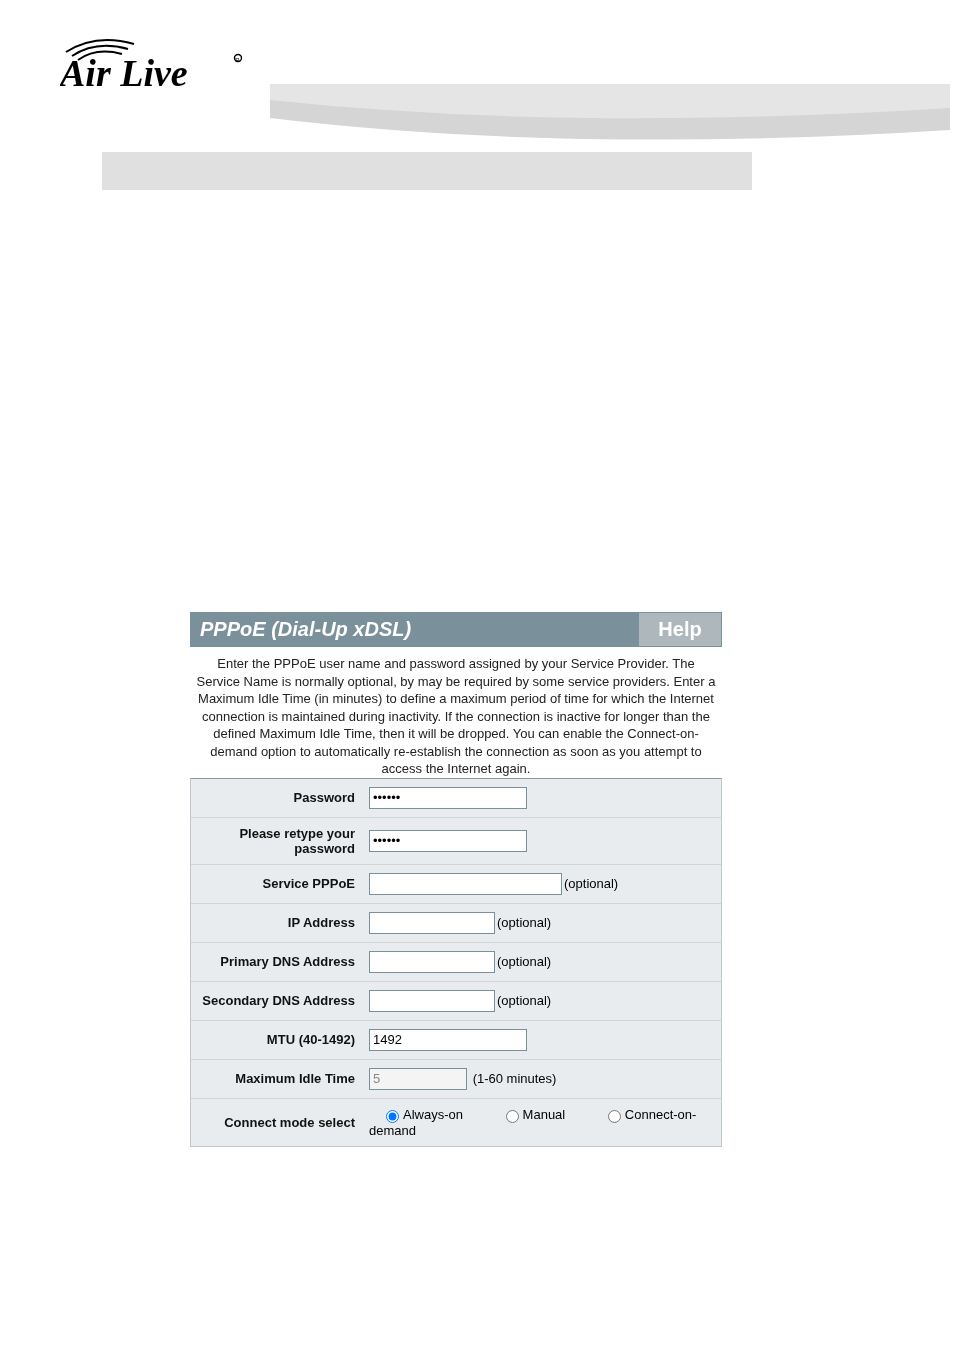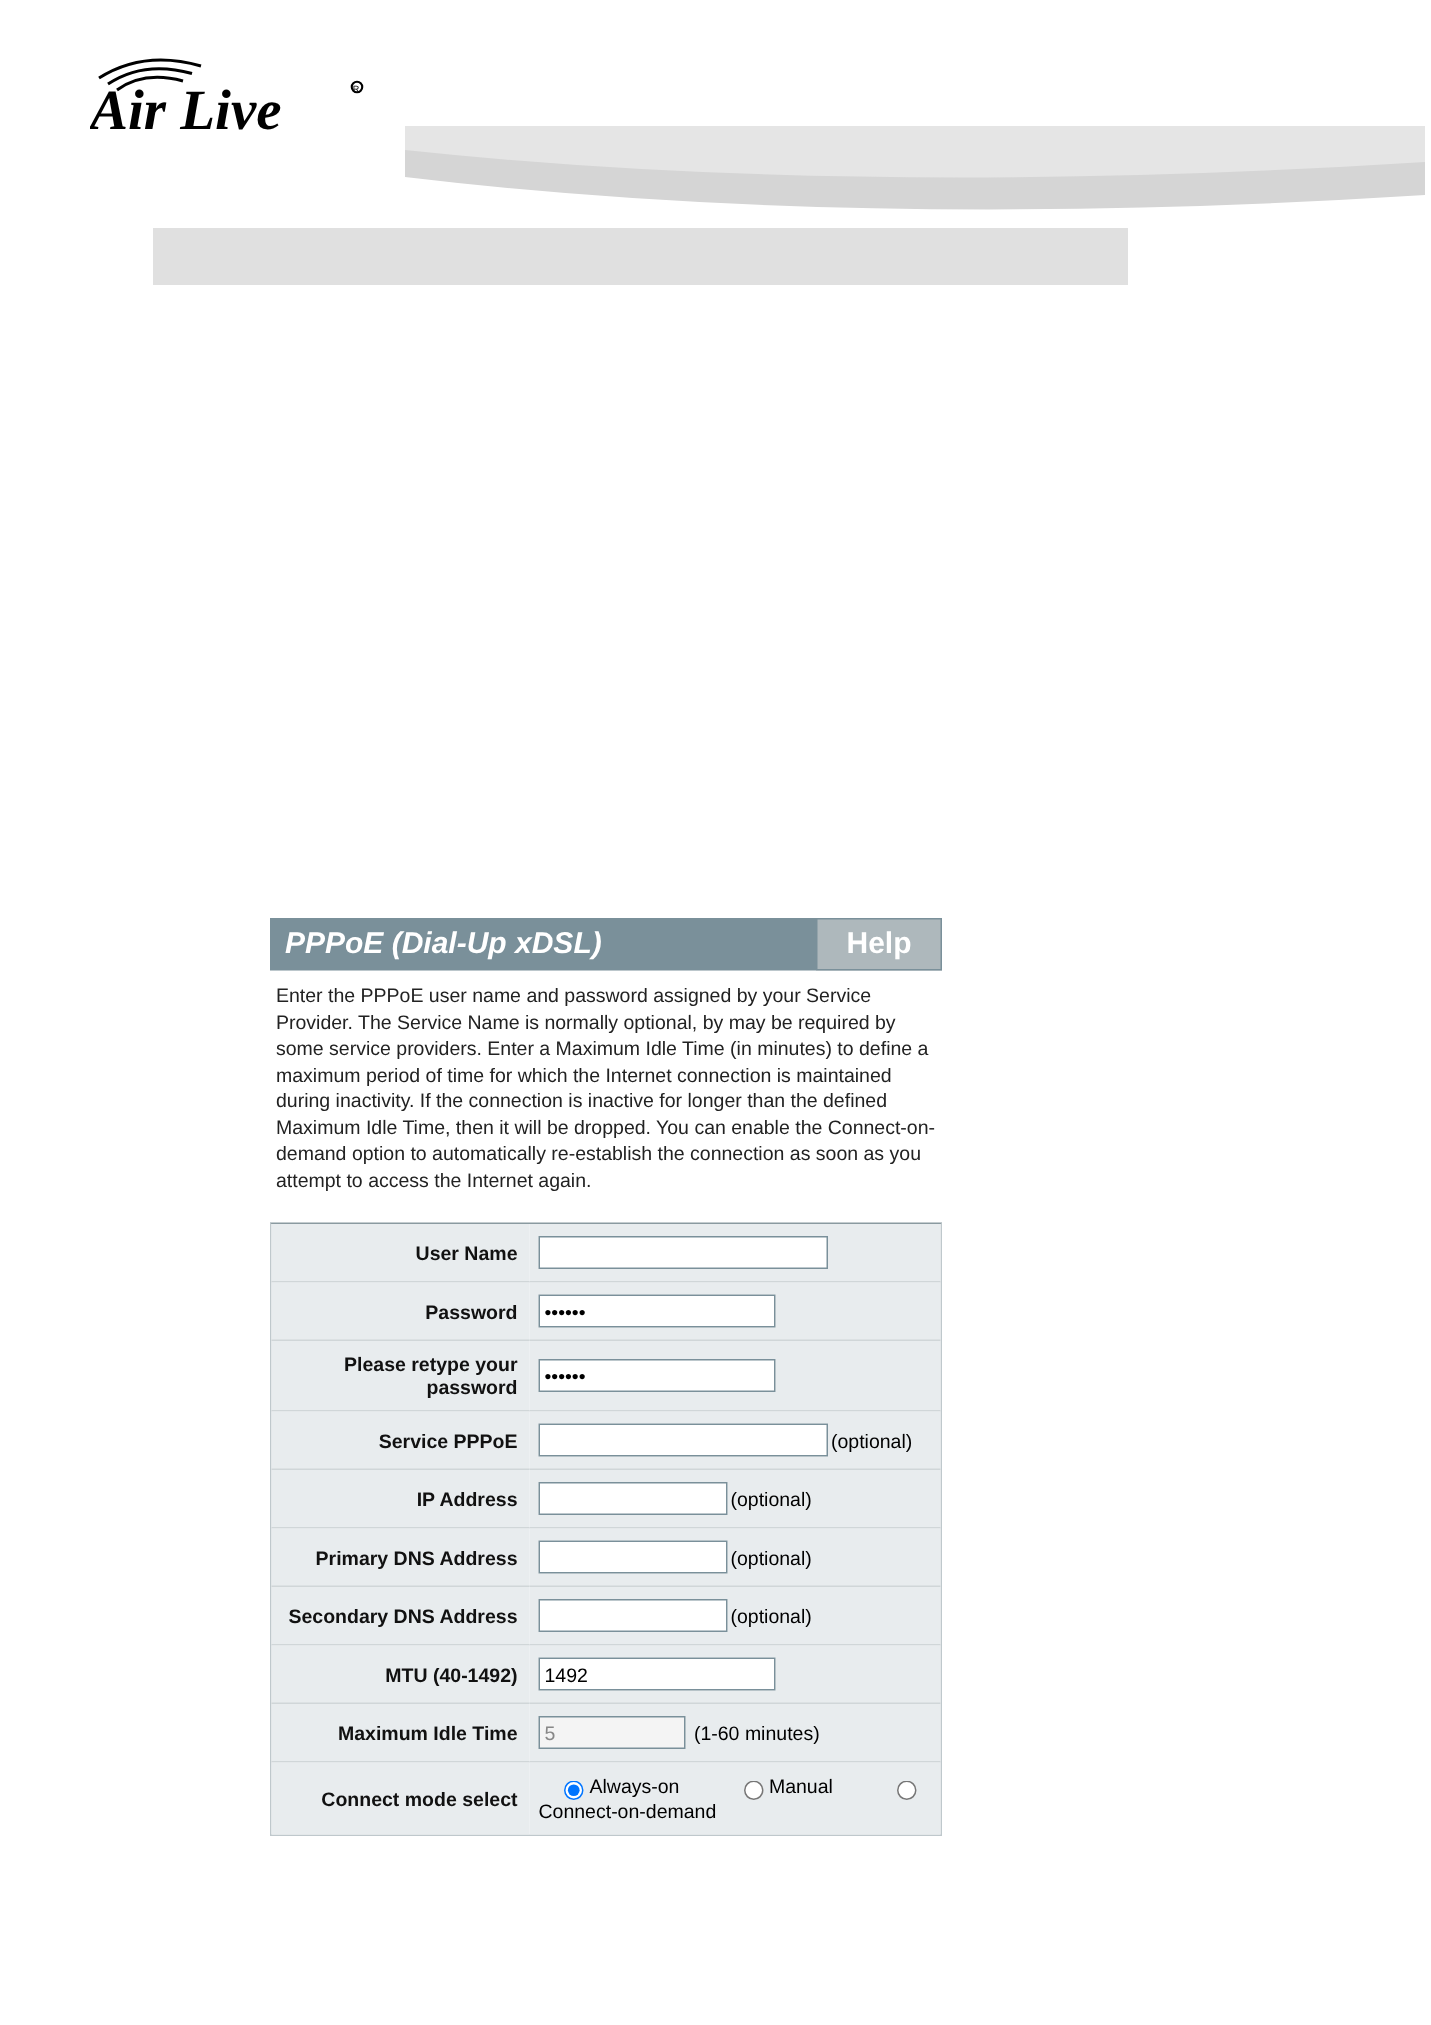--- a/index.html
+++ b/index.html
@@ -3,25 +3,25 @@
 <meta charset="utf-8">
 <style>
   html,body{margin:0;padding:0;background:#fff;font-family:Arial,Helvetica,sans-serif;}
   .page{width:954px;min-height:1350px;position:relative;background:#fff;}
   
   .logo{position:absolute;left:60px;top:30px;text-align:center;}
   .logo svg{display:block;}
   .swoosh{position:absolute;left:270px;top:84px;width:680px;height:60px;}
   .graybar{position:absolute;left:102px;top:152px;width:650px;height:38px;background:#e0e0e0;}
   
-  .panel{position:absolute;left:180px;top:612px;width:448px;}
+  .panel{position:absolute;left:190px;top:612px;width:532px;}
   .title-row{display:flex;align-items:stretch;}
   .title{flex:1;background:#7a909a;color:#fff;font-weight:bold;font-style:italic;font-size:20px;padding:6px 10px;}
   .help-btn{width:82px;background:#aeb8bc;border:1px solid #7a909a;color:#fff;font-weight:bold;font-size:20px;display:flex;align-items:center;justify-content:center;cursor:pointer;}
-  .desc{font-size:13px;color:#222;margin:8px 4px 20px 4px;line-height:1.35;}
+  .desc{font-size:13px;color:#222;margin:8px 4px 0 4px;line-height:1.35;text-align:center;}
   .form-tbl{border:1px solid #bfc8cc;border-top:1px solid #8a9aa0;border-collapse:separate;border-spacing:0;width:100%;}
   .form-tbl td{border-bottom:1px solid #d0d6d8;background:#e8ecee;padding:8px 6px;font-size:13px;vertical-align:middle;}
   .form-tbl td.lab{width:158px;text-align:right;font-weight:bold;color:#111;padding-right:8px;}
   .form-tbl tr:last-child td{border-bottom:none;}
   input[type=text],input[type=password]{font-family:Arial;font-size:13px;border:1px solid #7a909a;padding:1px 3px;height:18px;box-sizing:content-box;}
   .w1{width:185px;}
   .w2{width:150px;}
   .w3{width:118px;}
   .w4{width:90px;}
   .hint{font-size:13px;color:#000;margin-left:2px;}
@@ -56,24 +56,20 @@
 
   <div class="panel">
     <div class="title-row">
       <div class="title">PPPoE (Dial-Up xDSL)</div>
       <div class="help-btn">Help</div>
     </div>
     <div class="desc">Enter the PPPoE user name and password assigned by your Service Provider. The Service Name is normally optional, by may be required by some service providers. Enter a Maximum Idle Time (in minutes) to define a maximum period of time for which the Internet connection is maintained during inactivity. If the connection is inactive for longer than the defined Maximum Idle Time, then it will be dropped. You can enable the Connect-on-demand option to automatically re-establish the connection as soon as you attempt to access the Internet again.</div>
 
     <table class="form-tbl">
       <tbody>
-          <tr>
-        <td class="lab">User Name</td>
-        <td><input type="text" class="w1" value="" style=""></td>
-      </tr>
       <tr>
         <td class="lab">Password</td>
         <td><input type="password" class="w2" value="••••••" style=""></td>
       </tr>
       <tr>
         <td class="lab"><span>Please retype your password</span></td>
         <td><input type="password" class="w2" value="••••••" style=""></td>
       </tr>
       <tr>
         <td class="lab">Service PPPoE</td>

